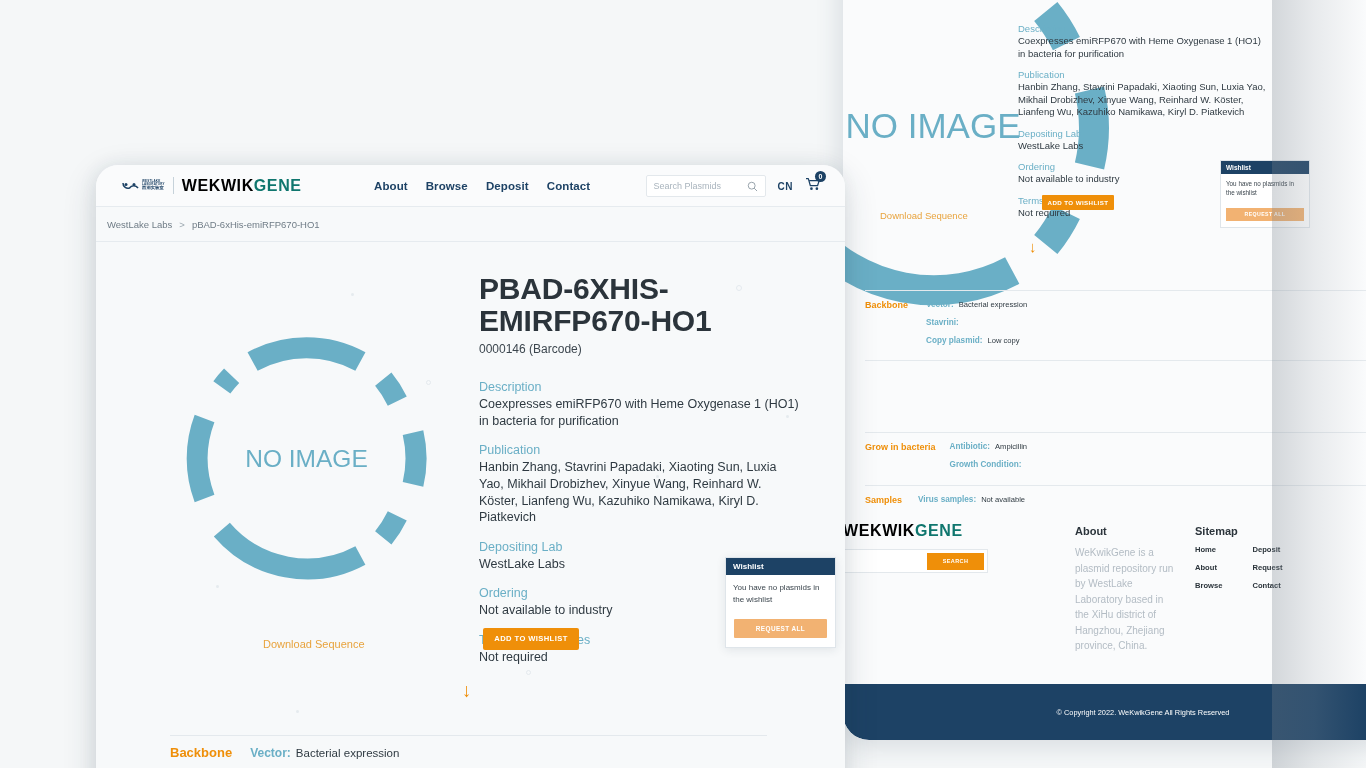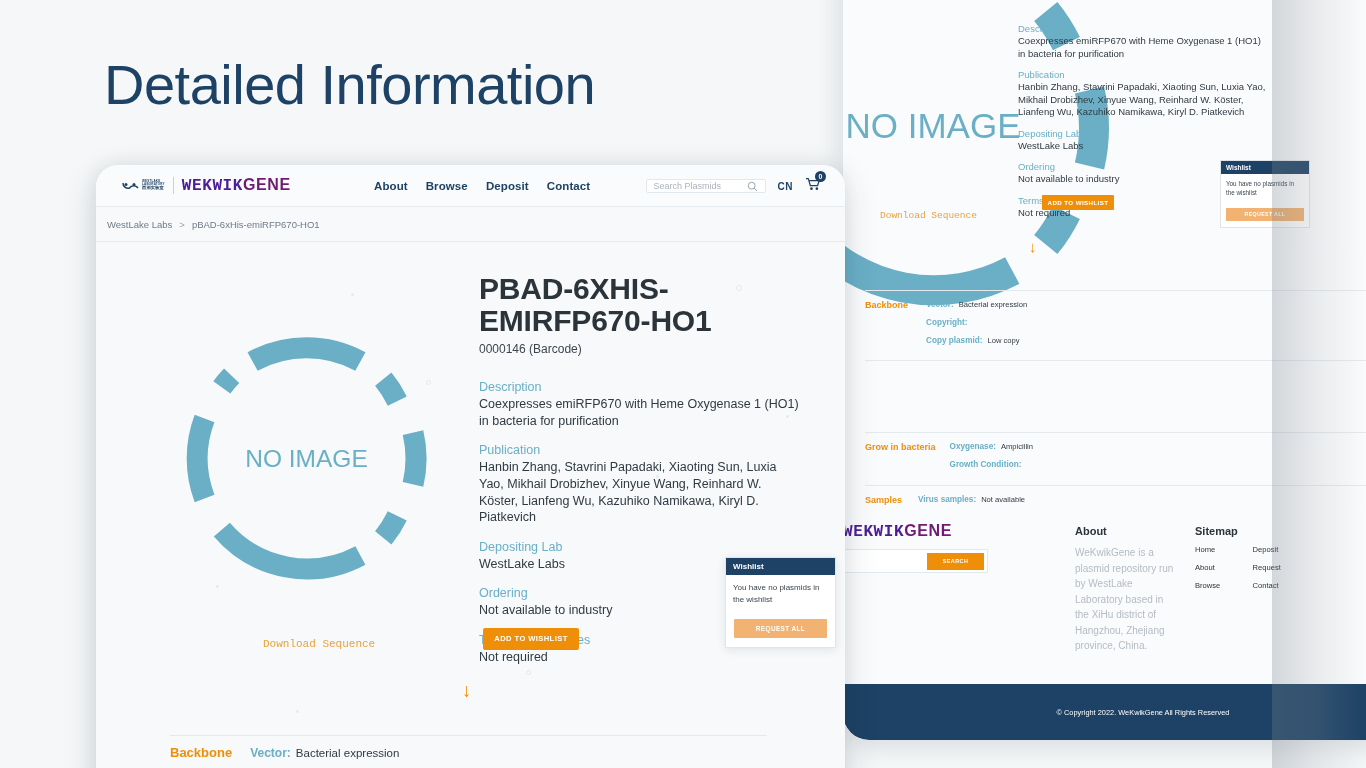--- a/index.html
+++ b/index.html
@@ -21,48 +21,48 @@
   
   .logo-row { display: flex; align-items: center; }
   .wl-mark {
     display: flex; align-items: center; gap: 3px;
   }
   .wl-caption { display: flex; flex-direction: column; line-height: 1; }
   .wl-caption .c1 { font-size: 3px; font-weight: 700; color: #1d4265; letter-spacing: .2px; }
   .wl-caption .c2 { font-size: 4.2px; font-weight: 700; color: #1d4265; letter-spacing: .2px; }
   .logo-divider { width: 1px; height: 17px; background: #c6d2da; margin: 0 8px; }
   .wordmark { font-size: 16px; font-weight: 700; letter-spacing: .6px; line-height: 1; }
-  .wordmark .a { color: #4c1d95; font-family: Liberation Mono, monospace; }
-  .wordmark .b { color: #701a75; }
+  .wordmark .a { color: #000000; }
+  .wordmark .b { color: #0f766e; }
 
   .nav-links { display: flex; gap: 18px; }
   .nav-links span {
     font-size: 11.5px; font-weight: 700; color: #1d4265; letter-spacing: .1px;
   }
 
   .searchbox {
     display: flex; align-items: center; justify-content: space-between;
     background: #fff; border: 1px solid #e3e8ec; border-radius: 2px;
-    height: 14px; width: 120px; padding: 0 7px;
+    height: 22px; width: 120px; padding: 0 7px;
   }
   .searchbox .ph { font-size: 9px; color: #a9b4bd; }
   .lang { font-size: 10px; font-weight: 700; color: #1d4265; letter-spacing: .5px; }
   .cart-wrap { position: relative; }
   .cart-badge {
     position: absolute; right: -5px; top: -6px;
     background: #1d4265; color: #fff; font-size: 7px; font-weight: 700;
     width: 11px; height: 11px; border-radius: 50%;
     display: flex; align-items: center; justify-content: center;
   }
 
   .btn-orange {
     background: #ef8f09; color: #fff; text-align: center;
     font-weight: 700; letter-spacing: .4px;
   }
-  .link-orange { color: #e8a33d; font-family: Liberation Mono, monospace; }
+  .link-orange { color: #e8a33d; }
 
   
   #bgpage {
     position: absolute; left: 843px; top: -410px;
     width: 600px; height: 1150px;
     background: #fafbfc;
     border-radius: 0 0 26px 26px;
     overflow: hidden;
     box-shadow: -3px 6px 26px rgba(35,55,75,.14);
   }
@@ -92,21 +92,21 @@
   .bg-footer { position: absolute; left: 0; bottom: 56px; width: 600px; height: 175px; background: #fafbfc; }
   .bg-foot-logo { position: absolute; left: 0px; top: 14px; }
   .bg-search-wrap {
     position: absolute; left: -20px; top: 40px; width: 165px; height: 24px;
     background: #fff; border: 1px solid #e3e8ec; display: flex; justify-content: flex-end; align-items: center;
   }
   .bg-search-btn { width: 57px; height: 17px; line-height: 17px; font-size: 5.5px; margin-right: 3px; }
   .bg-col-head { position: absolute; font-size: 11px; font-weight: 700; color: #2b343b; }
   .bg-about-text { position: absolute; left: 232px; top: 36px; width: 100px; font-size: 10px; color: #b3bcc4; line-height: 1.55; }
   .bg-sitemap { position: absolute; left: 352px; top: 36px; width: 115px; display: flex; flex-wrap: wrap; }
-  .bg-sitemap span { width: 50%; font-size: 7.6px; font-weight: 400; color: #2b343b; margin-bottom: 9px; }
+  .bg-sitemap span { width: 50%; font-size: 7.6px; font-weight: 700; color: #2b343b; margin-bottom: 9px; }
   .bg-copy {
     position: absolute; left: 0; bottom: 0; width: 600px; height: 56px;
     background: #1d4265; color: #fff; font-size: 7.4px;
     display: flex; align-items: center; justify-content: center;
     border-radius: 0 0 26px 26px;
   }
 
   .bg-wishlist {
     position: absolute; left: 377px; top: 570px; width: 90px;
     background: #fff; border: 1px solid #dfe5ea;
@@ -185,21 +185,20 @@
 
   
   .speck { position: absolute; border-radius: 50%; background: #dfe6ea; opacity: .75; }
   .speck.ring { background: transparent; border: 1px solid #dde4e9; }
 </style>
 </head>
 <body>
 
 <div id="stage">
 
-  <div class="slide-heading">Detailed Information</div>
 
   <div id="bgpage">
 
     <div class="bg-ring-wrap">
       <svg width="360" height="360" viewBox="0 0 360 360">
         <g fill="none" stroke="#6aafc6" stroke-width="30">
           <path d="M 100.8 37.5 A 165 165 0 0 1 259.2 37.5"></path>
           <path d="M 292.8 63.4 A 165 165 0 0 1 313.4 95.6"></path>
           <path d="M 336.5 142.0 A 165 165 0 0 1 336.5 218.0"></path>
           <path d="M 313.4 264.4 A 165 165 0 0 1 292.8 296.6"></path>
@@ -236,38 +235,38 @@
 
     <div class="bg-divider" style="top:700px"></div>
     <div class="bg-sec" style="left:22px; top:710px; display:flex; gap:18px;">
       <div class="sec-title">Backbone</div>
       <div>
         <div class="row">
             <span class="k">Vector:</span>
             <span class="v">Bacterial expression</span>
           </div>
         <div class="row">
-            <span class="k">Copyright:</span>
+            <span class="k">Stavrini:</span>
             <span class="v"></span>
           </div>
         <div class="row">
             <span class="k">Copy plasmid:</span>
             <span class="v">Low copy</span>
           </div>
       </div>
     </div>
 
     <div class="bg-divider" style="top:770px"></div>
 
     <div class="bg-divider" style="top:842px"></div>
     <div class="bg-sec" style="left:22px; top:852px; display:flex; gap:14px;">
       <div class="sec-title">Grow in bacteria</div>
       <div>
         <div class="row">
-            <span class="k">Oxygenase:</span>
+            <span class="k">Antibiotic:</span>
             <span class="v">Ampicillin</span>
           </div>
         <div class="row">
             <span class="k">Growth Condition:</span>
             <span class="v"></span>
           </div>
       </div>
     </div>
 
     <div class="bg-divider" style="top:895px"></div>

